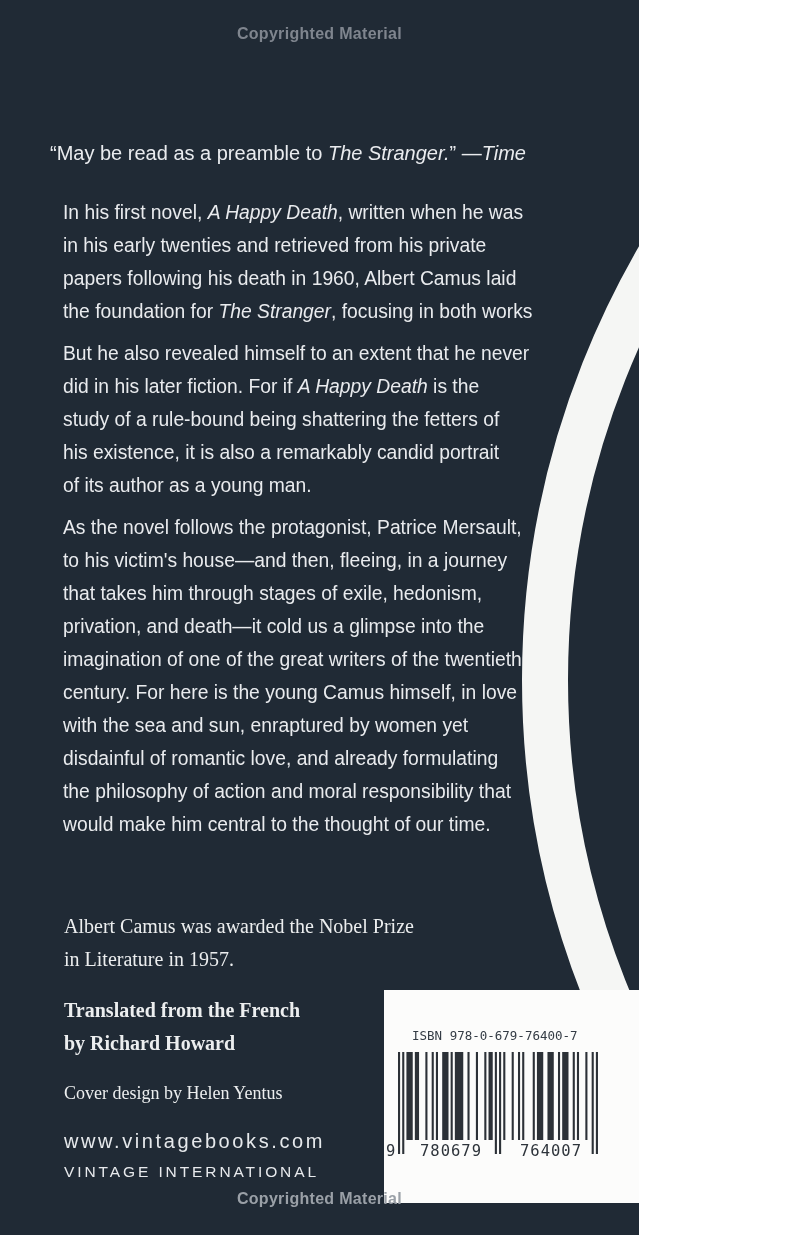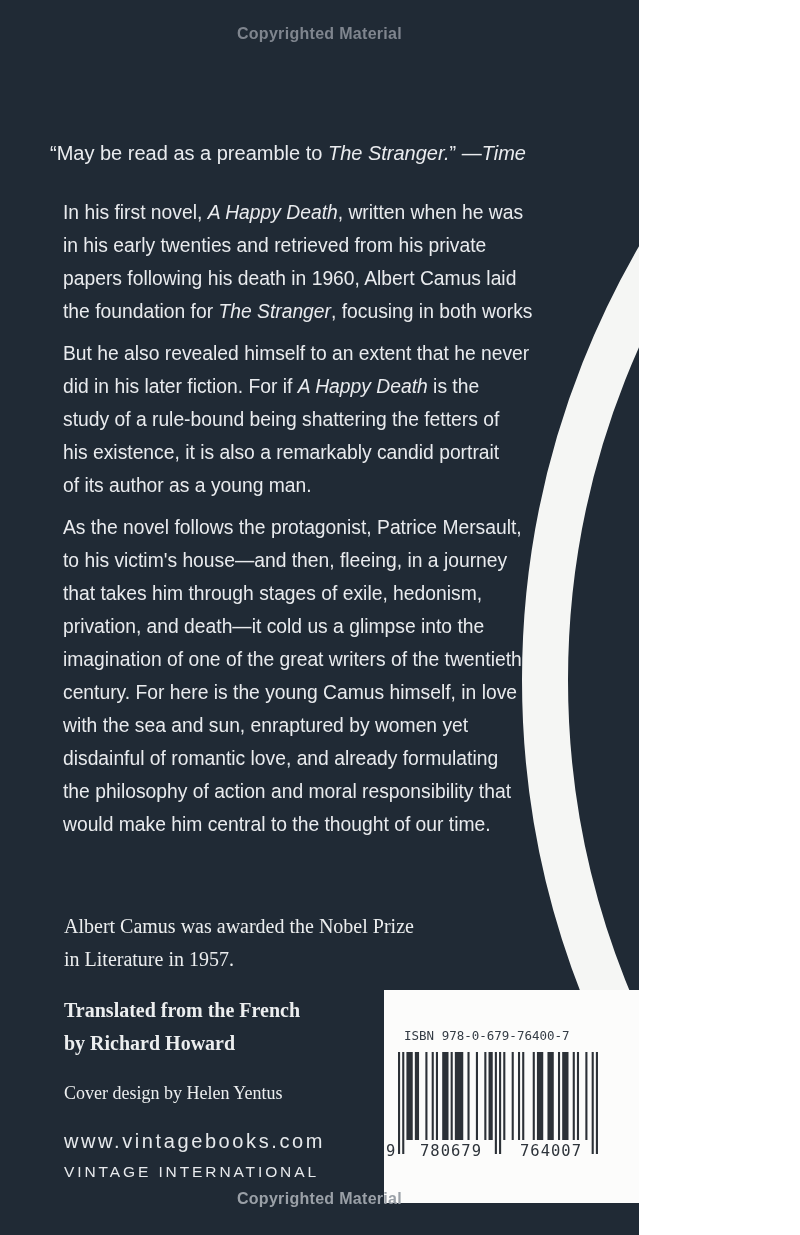--- a/index.html
+++ b/index.html
@@ -20,21 +20,21 @@
   .bodytext .line{white-space:nowrap;}
   em{font-style:italic;}
   .serif{font-family:"Liberation Serif",serif;color:#eceeef;z-index:2;}
   .nobel{left:64px;top:910px;font-size:20px;line-height:33px;}
   .translator{left:64px;top:994px;font-size:20px;line-height:33px;font-weight:bold;}
   .coverdesign{left:64px;top:1083px;font-size:18px;}
   .website{left:64px;top:1130px;font-size:20px;letter-spacing:2.6px;color:#e6e9ec;z-index:2;}
   .imprint{left:64px;top:1163px;font-size:15.5px;letter-spacing:2.9px;color:#e8eaed;z-index:2;}
   .line{display:block;}
   .barcode-box{left:384px;top:990px;width:334px;height:213px;background:#fcfcfb;z-index:4;}
-  .isbn{position:absolute;left:20px;top:38px;font-family:"DejaVu Sans Mono",monospace;
+  .isbn{position:absolute;left:28px;top:38px;font-family:"DejaVu Sans Mono",monospace;
         font-size:12.5px;color:#343c45;white-space:nowrap;}
   .ean-svg{position:absolute;left:14px;top:62px;}
   .addon-svg{position:absolute;left:256px;top:63px;}
   .digit{position:absolute;font-family:"DejaVu Sans Mono",monospace;font-size:15.5px;
          color:#2e343b;white-space:nowrap;}
   .d-lead{left:2px;top:152px;}
   .d-g1{left:36px;top:152px;letter-spacing:1px;}
   .d-g2{left:136px;top:152px;letter-spacing:1px;}
   .d-addon{left:256px;top:139px;width:76px;text-align:center;letter-spacing:1px;}
 </style>

